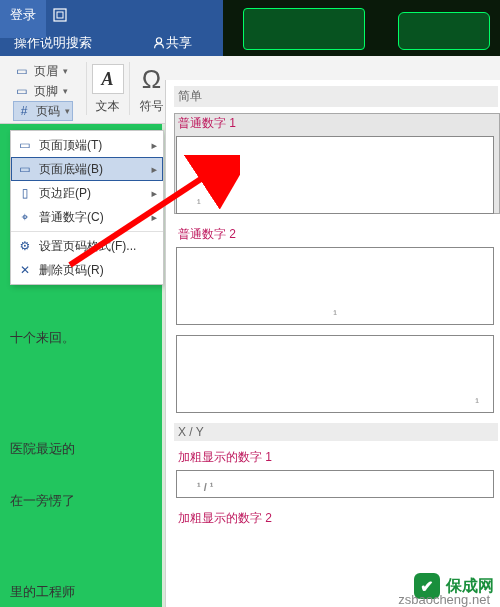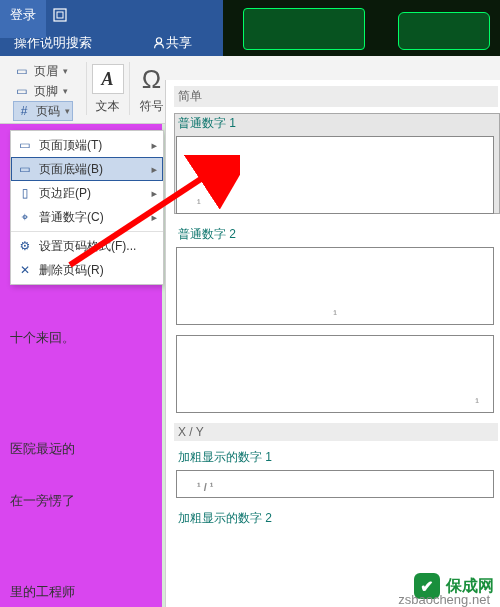--- a/index.html
+++ b/index.html
@@ -27,26 +27,26 @@
   .dropdown { position: absolute; left: 10px; top: 130px; width: 154px; background: #fff; border: 1px solid #c8c8c8; box-shadow: 2px 2px 6px rgba(0,0,0,0.2); font-size: 12px; color: #333; padding: 2px 0; }
   .dd-sep { height: 1px; background: #e0e0e0; margin: 2px 0; }
   .dd-item { display: flex; align-items: center; height: 24px; padding: 0 6px 0 6px; gap: 6px; position: relative; }
   .dd-item.sel { background: #c9d8ec; outline: 1px solid #2a5a9e; outline-offset: -1px; }
   .dd-sub::after { content: "▸"; position: absolute; right: 6px; color: #666; font-size: 11px; }
   .dd-ico { width: 16px; height: 16px; display: inline-flex; align-items: center; justify-content: center; color: #2b579a; font-size: 12px; }
   .gallery { position: absolute; left: 165px; top: 80px; right: 0; bottom: 0; background: #fff; border-left: 1px solid #d0d0d0; padding: 6px 0 16px 8px; overflow: hidden; }
   .gal-section-title { font-size: 12px; color: #666; background: #ececec; padding: 2px 4px; margin-right: 2px; }
   .gal-item { margin-top: 6px; }
   .gal-item.sel { background: #e6e6e6; outline: 1px solid #a8a8a8; outline-offset: -1px; }
-  .gal-label { font-size: 12px; color: #0f766e; padding: 2px 4px; }
+  .gal-label { font-size: 12px; color: #be185d; padding: 2px 4px; }
   .gal-thumb { border: 1px solid #888; background: #fff; height: 78px; margin: 2px 6px 10px 2px; position: relative; }
   .gal-thumb .pn { position: absolute; bottom: 4px; left: 50%; transform: translateX(-50%); font-size: 11px; color: #888; }
   .gal-thumb.short { height: 28px; }
   .gal-thumb.short .pn { bottom: 4px; }
-  .doc { position: absolute; left: 0; top: 124px; width: 162px; bottom: 0; background: #d946ef; padding: 20px 10px; font-size: 13px; line-height: 2.1; color: #333; }
+  .doc { position: absolute; left: 0; top: 124px; width: 162px; bottom: 0; background: #22c55e; padding: 20px 10px; font-size: 13px; line-height: 2.1; color: #333; }
   .doc p { margin-bottom: 24px; }
   .arrow { position: absolute; z-index: 50; pointer-events: none; }
   .watermark { position: absolute; right: 6px; bottom: 8px; display: flex; align-items: center; gap: 6px; font-size: 16px; font-weight: bold; color: #1a8f3c; z-index: 60; }
   .wm-logo { width: 26px; height: 26px; background: #1a8f3c; border-radius: 6px; display: flex; align-items: center; justify-content: center; color: #fff; font-size: 16px; }
   .wm-sub { position: absolute; right: 10px; bottom: 0px; font-size: 13px; color: #888; z-index: 60; }
   .chev { font-size: 9px; color: #666; margin-left: 1px; }
 </style>
 </head>
 <body>
 

